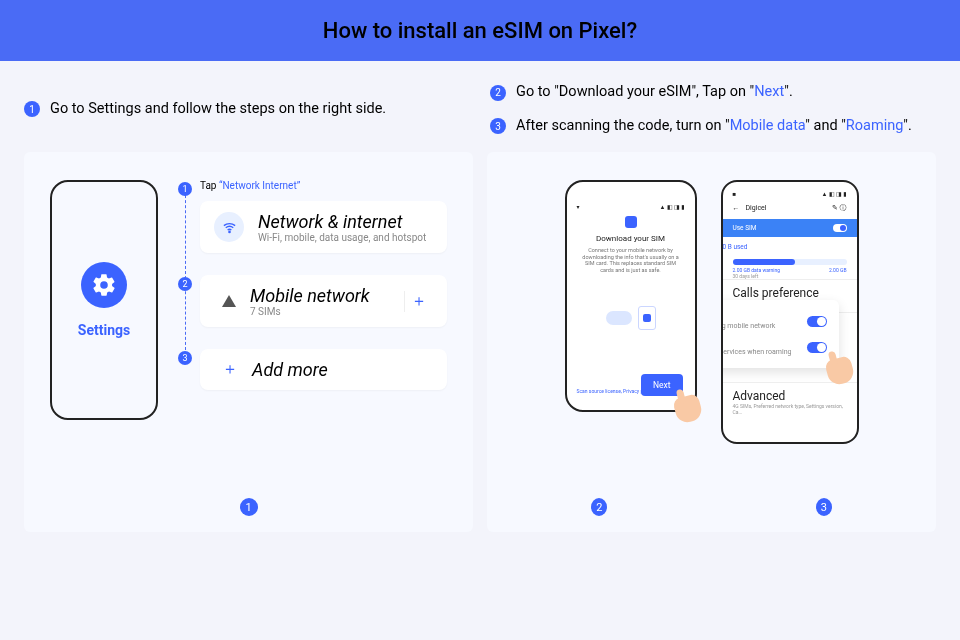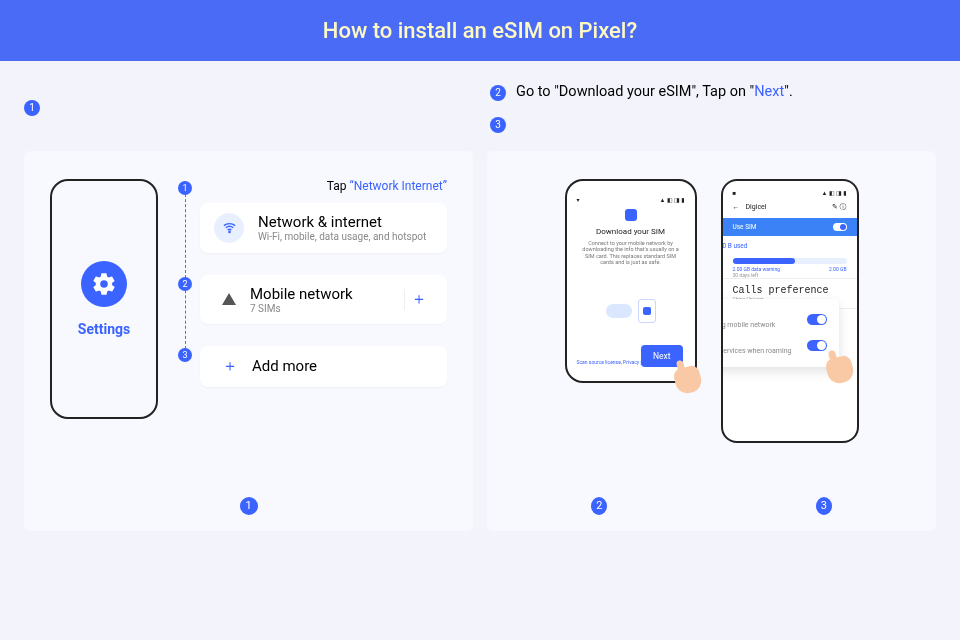--- a/index.html
+++ b/index.html
@@ -1,45 +1,45 @@
 <!DOCTYPE html>
 <html><head>
 <meta charset="utf-8">
 <style>
   * { box-sizing: border-box; margin: 0; padding: 0; }
   body { font-family: -apple-system, "Segoe UI", Roboto, sans-serif; background: #f3f4fb; width: 960px; height: 640px; overflow: hidden; }
-  .banner { background: #4a6bf5; color: #fef9c3; text-align: center; padding: 18px 0; font-size: 22px; font-weight: 500; }
+  .banner { background: #4a6bf5; color: #000000; text-align: center; padding: 18px 0; font-size: 22px; font-weight: 500; }
   .top { display: flex; padding: 22px 24px 10px; gap: 20px; align-items: center; }
   .top .left, .top .right { flex: 1; }
   .top .right { display: flex; flex-direction: column; gap: 16px; }
   .line { display: flex; align-items: baseline; gap: 10px; font-size: 14.5px; }
   .badge { display: inline-flex; width: 16px; height: 16px; border-radius: 50%; background: #3b63ff; color: #fff; font-size: 10px; align-items: center; justify-content: center; flex: 0 0 16px; }
   .blue { color: #3b63ff; }
   .panels { display: flex; gap: 14px; padding: 8px 24px 24px; }
   .panel { flex: 1; background: #f7f9ff; border-radius: 6px; padding: 28px 26px 22px; position: relative; min-height: 380px; }
   .panel-left-inner { display: flex; gap: 20px; }
   .phone-frame { width: 108px; height: 240px; border: 2px solid #222; border-radius: 18px; display: flex; flex-direction: column; align-items: center; justify-content: center; gap: 14px; }
   .gear { width: 46px; height: 46px; border-radius: 50%; background: #3b63ff; display: flex; align-items: center; justify-content: center; } 
   .phone-frame .label { color: #3b63ff; font-weight: 700; font-size: 14px; }
   .steps-col { flex: 1; display: flex; flex-direction: column; gap: 22px; position: relative; }
   .steps-col::before { content: ""; position: absolute; left: 7px; top: 10px; bottom: 70px; border-left: 1px dashed #4a6bf5; }
   .step { position: relative; padding-left: 22px; }
   .step .mini-badge { position: absolute; left: 0; top: 2px; width: 14px; height: 14px; border-radius: 50%; background: #3b63ff; color: #fff; font-size: 9px; display: flex; align-items: center; justify-content: center; z-index: 1; }
-  .step .caption { font-size: 12px; margin-bottom: 10px; text-align: right; }
+  .step .caption { font-size: 10px; margin-bottom: 10px; }
   .card { background: #fff; border-radius: 8px; padding: 10px 14px; display: flex; align-items: center; gap: 14px; box-shadow: 0 1px 2px rgba(0,0,0,.04); }
   .card .icon-circle { width: 30px; height: 30px; border-radius: 50%; background: #e8f0ff; color: #3b63ff; display: flex; align-items: center; justify-content: center; font-size: 14px; }
   .card .tri { width: 0; height: 0; border-left: 7px solid transparent; border-right: 7px solid transparent; border-bottom: 12px solid #555; margin-left: 8px; }
   .card .plus { color: #3b63ff; font-size: 16px; margin-left: 8px; }
-  .card .ttl { font-size: 15px; }
+  .card .ttl { font-size: 18px; font-style: italic; }
   .card .sub { font-size: 10px; color: #888; }
   .card .plus-right { margin-left: auto; padding: 0 6px; color: #3b63ff; font-size: 16px; border-left: 1px solid #eee; }
   .footer-badge { position: absolute; bottom: 16px; left: 50%; transform: translateX(-50%); width: 18px; height: 18px; border-radius: 50%; background: #3b63ff; color: #fff; font-size: 11px; display: flex; align-items: center; justify-content: center; }
   
   .phones-row { display: flex; gap: 24px; justify-content: center; position: relative; }
-  .phone2 { width: 132px; height: 204px; border: 2px solid #222; border-radius: 18px; background: #fff; padding: 15px 10px; position: relative; font-size: 7px; color: #555; }
+  .phone2 { width: 132px; height: 232px; border: 2px solid #222; border-radius: 18px; background: #fff; padding: 21px 10px; position: relative; font-size: 7px; color: #555; }
   .phone2 .statusbar { display: flex; justify-content: space-between; font-size: 6px; color: #222; margin-bottom: 6px; }
   .phone2 .lock { width: 12px; height: 12px; border-radius: 3px; background: #3b63ff; margin: 4px auto 6px; }
   .phone2 .h { text-align: center; color: #222; font-size: 8px; margin-bottom: 4px; }
   .phone2 .bodytxt { text-align: center; font-size: 5.5px; color: #777; line-height: 1.2; padding: 0 4px; }
   .phone2 .illus { height: 54px; margin: 18px 0; display: flex; align-items: center; justify-content: center; gap: 6px; }
   .phone2 .cloud { width: 26px; height: 14px; background: #dbe6ff; border-radius: 10px; }
   .phone2 .simcard { width: 18px; height: 24px; border: 1px solid #cbd6ff; border-radius: 3px; display: flex; align-items: center; justify-content: center; }
   .phone2 .simcard::after { content: ""; width: 8px; height: 8px; background: #3b63ff; border-radius: 2px; }
   .phone2 .link-row { position: absolute; bottom: 16px; left: 10px; font-size: 5px; color: #3b63ff; }
   .phone2 .next-btn { position: absolute; bottom: 14px; right: 12px; background: #3b63ff; color: #fff; font-size: 8.5px; padding: 6px 12px; border-radius: 4px; }
@@ -50,52 +50,56 @@
   .phone3 .top3 { padding: 8px 10px 4px; font-size: 6px; color: #222; display: flex; justify-content: space-between; }
   .phone3 .carrier { padding: 2px 10px; font-size: 7px; color: #222; display:flex; gap:6px; align-items:center;}
   .phone3 .carrier::before { content: "←"; color:#222; }
   .phone3 .usebar { margin: 4px 0 0; background: #3b82f6; color: #fff; padding: 5px 10px; font-size: 6.5px; display: flex; align-items: flex-start; justify-content: space-between; }
   .phone3 .usebar .switch { width: 14px; height: 8px; border-radius: 5px; background: #fff; position: relative; }
   .phone3 .usebar .switch::after { content: ""; position: absolute; right: 1px; top: 1px; width: 6px; height: 6px; border-radius: 50%; background: #3b63ff; }
   .phone3 .gauge { background: #e8f0ff; height: 6px; border-radius: 3px; margin: 8px 10px 2px; position: relative; }
   .phone3 .gauge::after { content: ""; position: absolute; left: 0; top: 0; bottom: 0; width: 55%; background: #3b63ff; border-radius: 3px; }
   .phone3 .gauge-lbl { display:flex; justify-content:space-between; padding: 0 10px; font-size:5px; color:#3b63ff; }
   .phone3 .row3 { padding: 6px 10px; border-top: 1px solid #eee; }
-  .phone3 .row3 .t { font-size: 10px; color: #222; font-family: Liberation Mono, monospace; }
+  .phone3 .row3 .t { font-size: 12px; color: #222; }
   .phone3 .row3 .s { font-size: 5px; color: #999; }
   .overlay-card { position: absolute; left: -66px; top: 118px; width: 182px; background: #fff; border-radius: 6px; box-shadow: 0 4px 12px rgba(0,0,0,.12); padding: 8px 12px; z-index: 2; }
   .overlay-card .orow { display: flex; align-items: center; gap: 8px; padding: 4px 0; }
   .overlay-card .ot { font-size: 9px; color: #222; }
   .overlay-card .os { font-size: 7px; color: #888; }
   .toggle { width: 20px; height: 11px; border-radius: 6px; background: #3b63ff; position: relative; margin-left: auto; }
   .toggle::after { content: ""; position: absolute; right: 1px; top: 1px; width: 9px; height: 9px; background: #fff; border-radius: 50%; }
   .panel2-foot { position: absolute; bottom: 16px; left: 0; right: 0; display: flex; justify-content: space-around; }
 </style>
 </head>
 <body>
 
 <div class="banner">
   <span>How to install an eSIM on Pixel?</span>
 </div>
 
 <div class="top">
   <div class="left">
     <div class="line">
       <span class="badge">1</span>
+      <span>Go to Settings and follow the steps on the right side.</span>
     </div>
   </div>
   <div class="right">
     <div class="line">
       <span class="badge">2</span>
       <span>
         <span>Go to "Download your eSIM", Tap on "</span><span class="blue">Next</span><span>".</span>
       </span>
     </div>
     <div class="line">
       <span class="badge">3</span>
+      <span>
+        <span>After scanning the code, turn on "</span><span class="blue">Mobile data</span><span>" and "</span><span class="blue">Roaming</span><span>".</span>
+      </span>
     </div>
   </div>
 </div>
 
 <div class="panels">
 
   <div class="panel">
     <div class="panel-left-inner">
       <div class="phone-frame">
         <div class="gear">
@@ -185,20 +189,24 @@
         <div class="gauge-lbl">
             <span>2.00 GB data warning</span>
             <span>2.00 GB</span>
           </div>
         <div style="padding:0 10px;font-size:5px;color:#999">30 days left</div>
         <div class="row3">
             <div class="t">Calls preference</div>
             <div class="s">China Unicom</div>
           </div>
         <div class="row3" style="height:70px"></div>
+        <div class="row3">
+            <div class="t">Advanced</div>
+            <div class="s">4G SIMs, Preferred network type, Settings version, Ca...</div>
+          </div>
 
         <div class="overlay-card">
           <div class="orow">
             <div>
                 <div class="ot">Mobile data</div>
                 <div class="os">Access data using mobile network</div>
               </div>
             <div class="toggle"></div>
           </div>
           <div class="orow">

